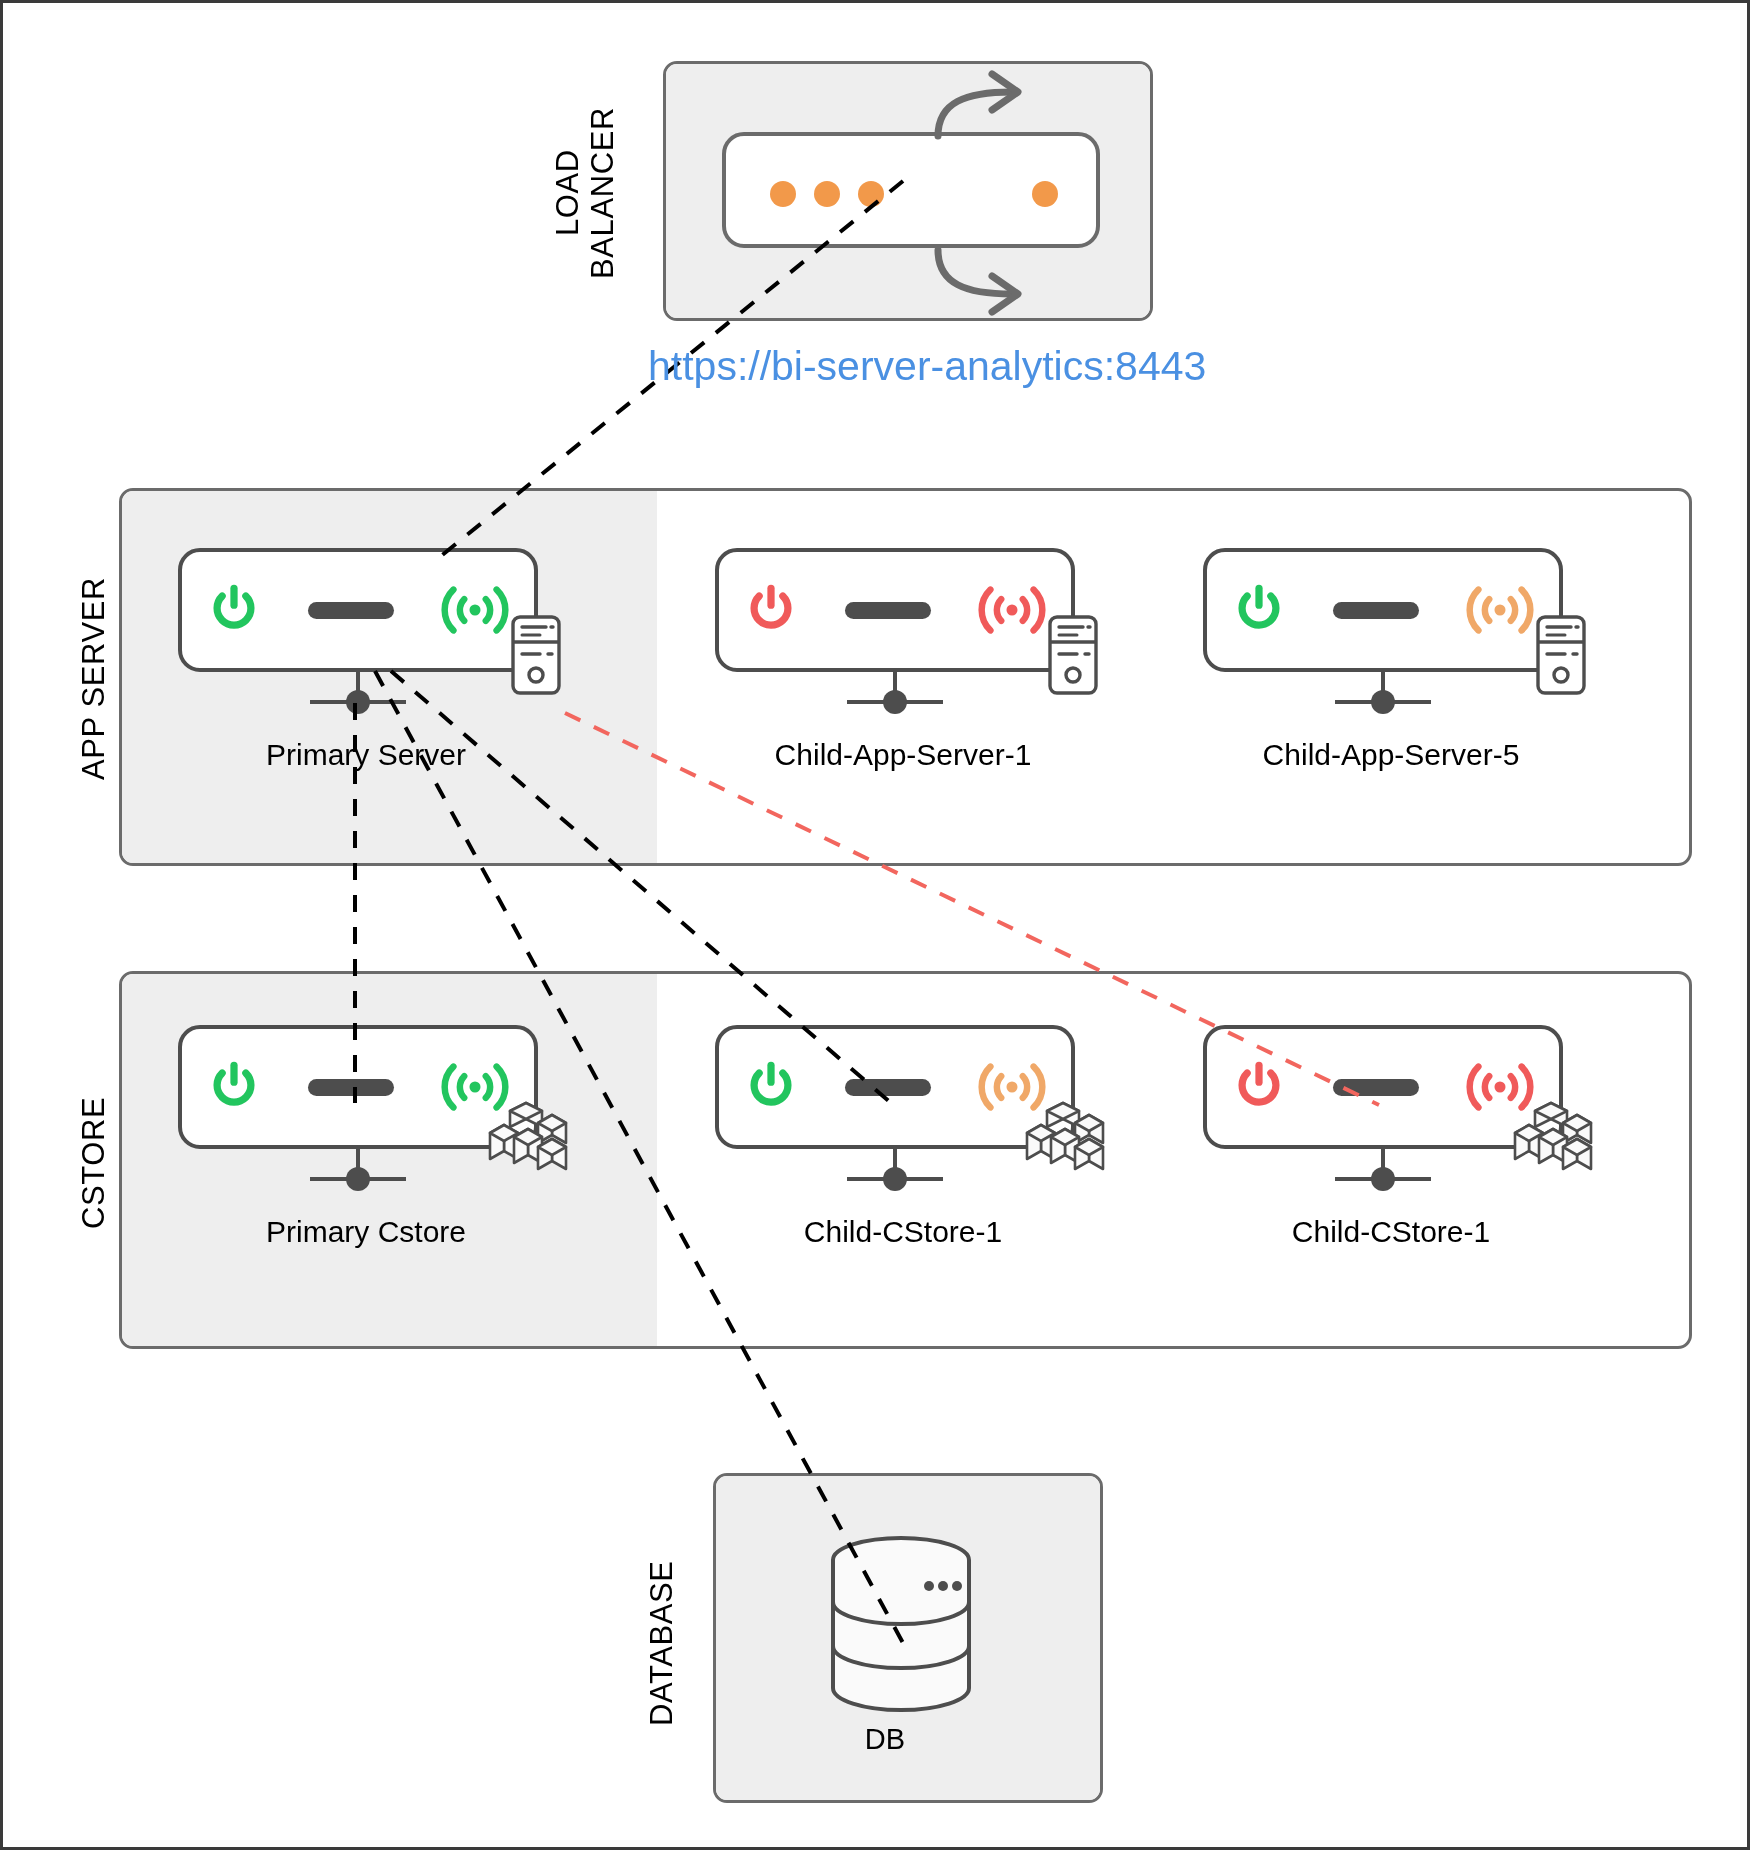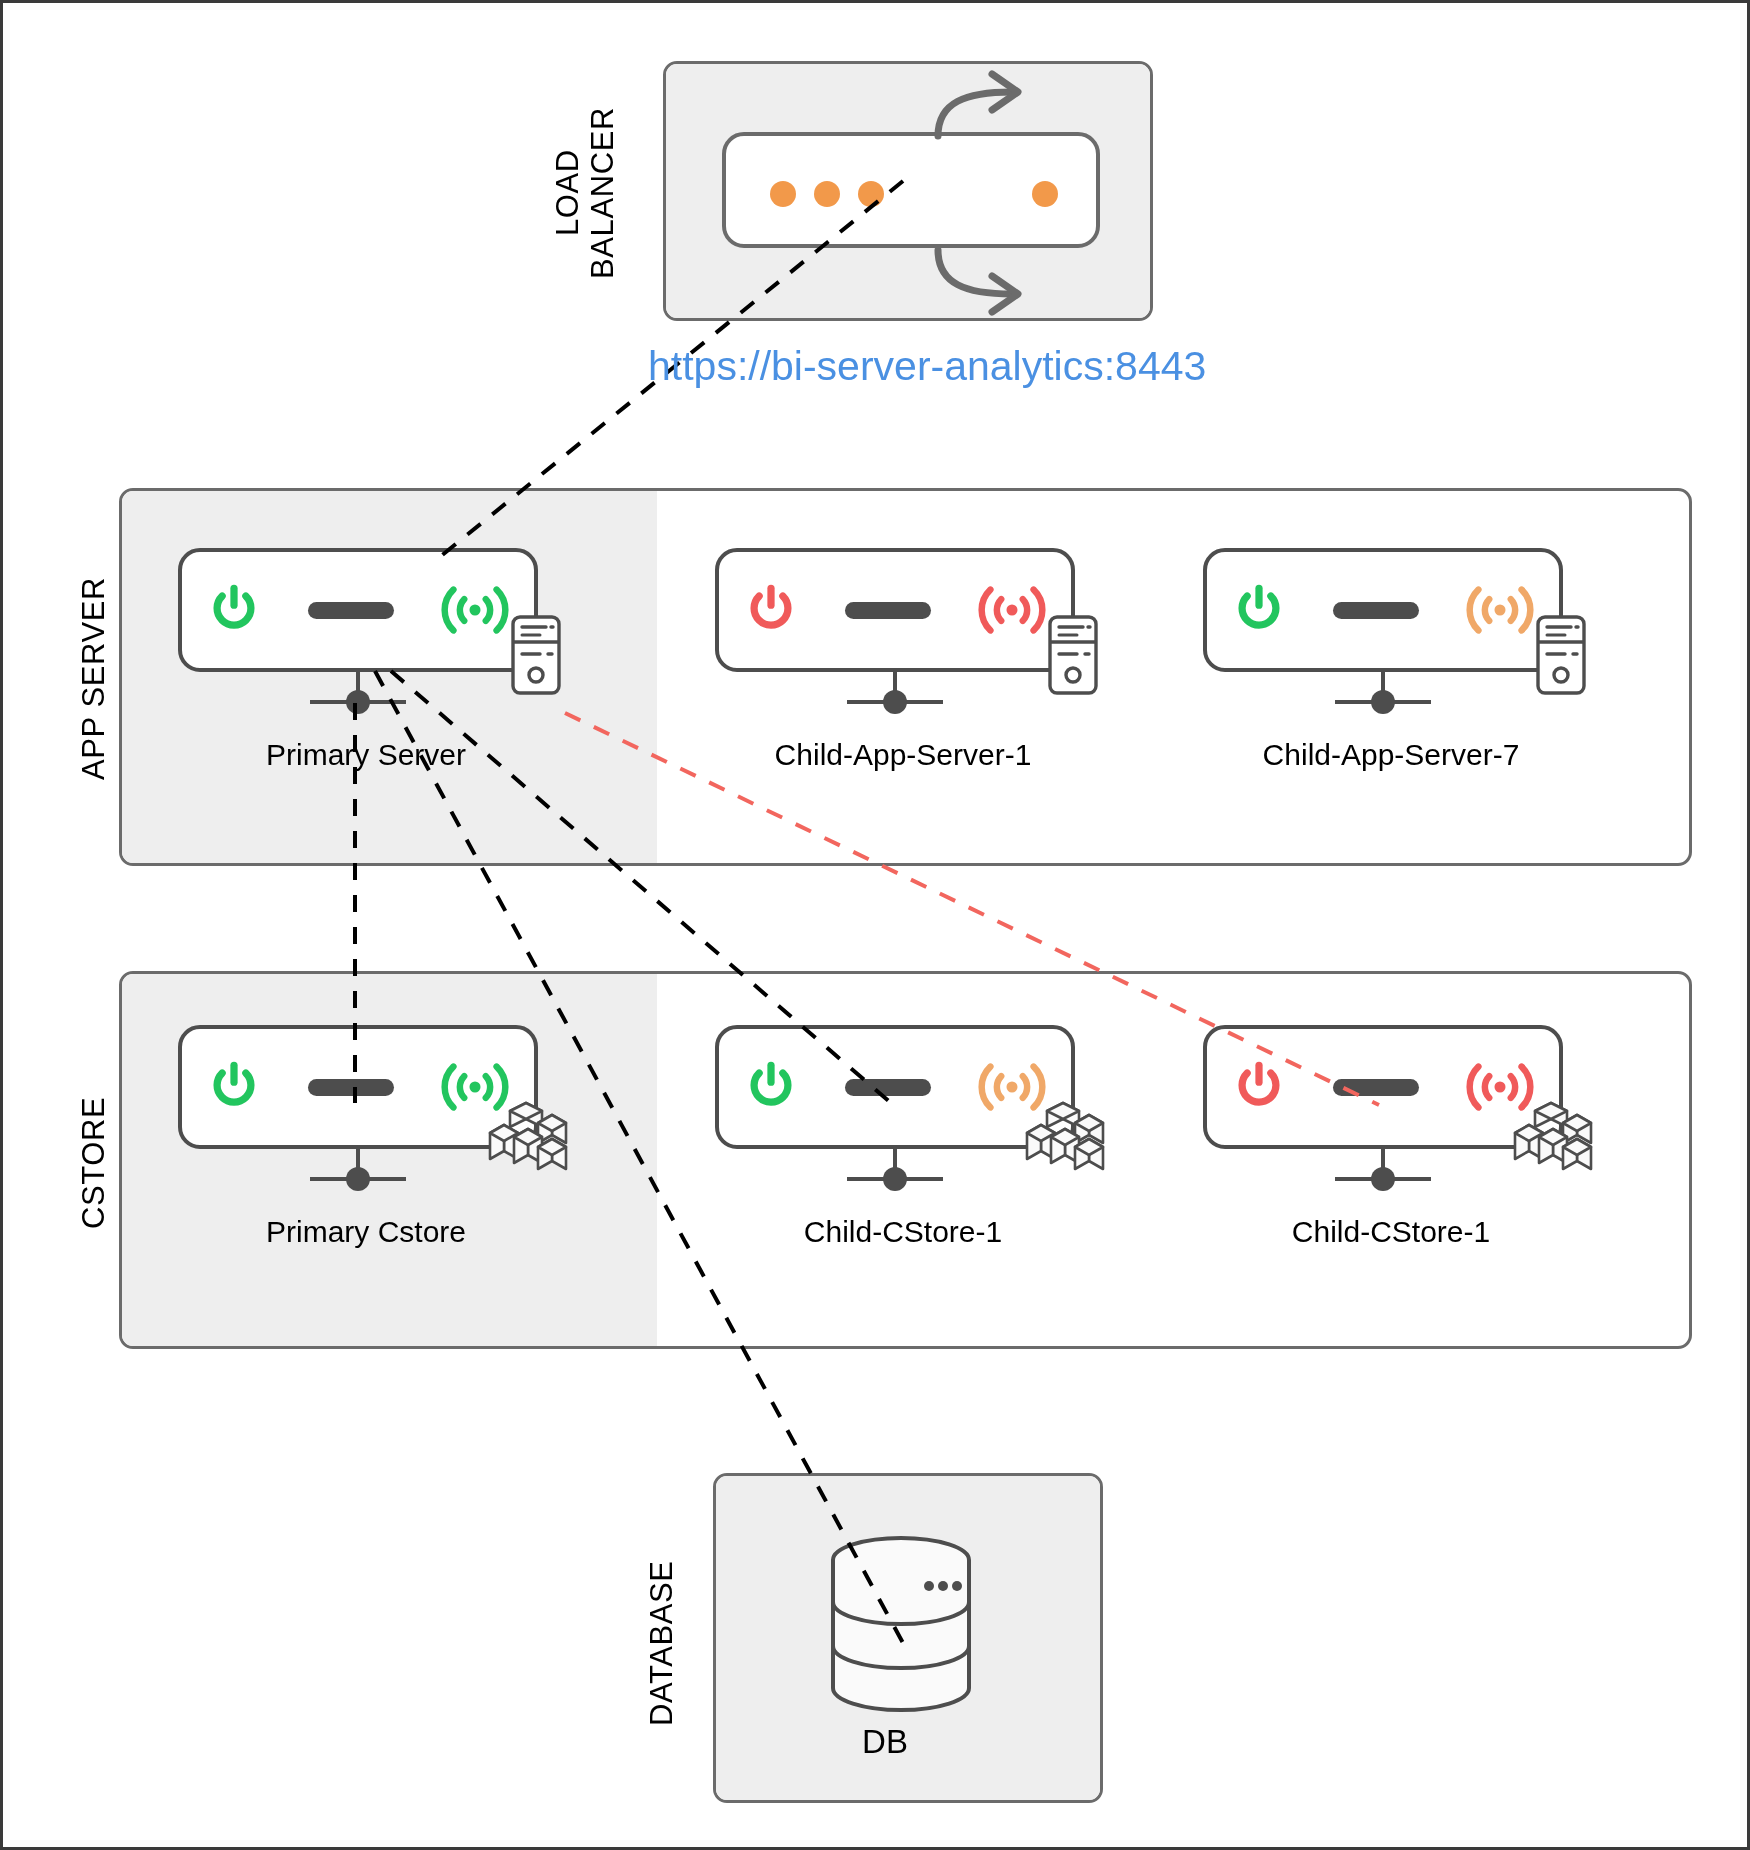--- a/index.html
+++ b/index.html
@@ -150,21 +150,21 @@
   .url-text {
     position: absolute;
     color: #4a90e2;
     font-size: 41px;
     white-space: nowrap;
     z-index: 8;
   }
   .db-caption {
     position: absolute;
     color: #000;
-    font-size: 33px;
+    font-size: 29px;
     z-index: 6;
     white-space: nowrap;
   }
   svg.edge-layer {
     position: absolute;
     left: 0; top: 0;
     width: 1750px;
     height: 1850px;
     pointer-events: none;
     z-index: 7;
@@ -292,21 +292,21 @@
       <line x1="12" y1="13" x2="36" y2="13" stroke="#4d4d4d" stroke-width="3.4" stroke-linecap="round"></line>
       <line x1="41" y1="13" x2="43" y2="13" stroke="#4d4d4d" stroke-width="3.4" stroke-linecap="round"></line>
       <line x1="12" y1="21" x2="30" y2="21" stroke="#4d4d4d" stroke-width="3" stroke-linecap="round"></line>
       <line x1="12" y1="40" x2="30" y2="40" stroke="#4d4d4d" stroke-width="3.4" stroke-linecap="round"></line>
       <line x1="38" y1="40" x2="42" y2="40" stroke="#4d4d4d" stroke-width="3.4" stroke-linecap="round"></line>
       <circle cx="26" cy="61" r="7" fill="none" stroke="#4d4d4d" stroke-width="3.4"></circle>
     </svg>
     <div class="stem"></div>
     <div class="stem-bar"></div>
     <div class="stem-dot"></div>
-    <div class="node-label">Child-App-Server-7</div>
+    <div class="node-label">Child-App-Server-5</div>
   </div>
 
   <div class="group-box" style="left:116px; top:968px; width:1573px; height:378px;">
     <div class="group-shade" style="width:535px;"></div>
   </div>
   <div class="lane-label" style="left:74px; top:1075px; height:170px; width:46px; font-size:31px;">CSTORE</div>
 
   <div class="node" style="left:175px; top:1022px; width:360px; height:230px;">
     <div class="node-card">
       <svg class="icon" width="58" height="58" viewBox="0 0 48 48">

